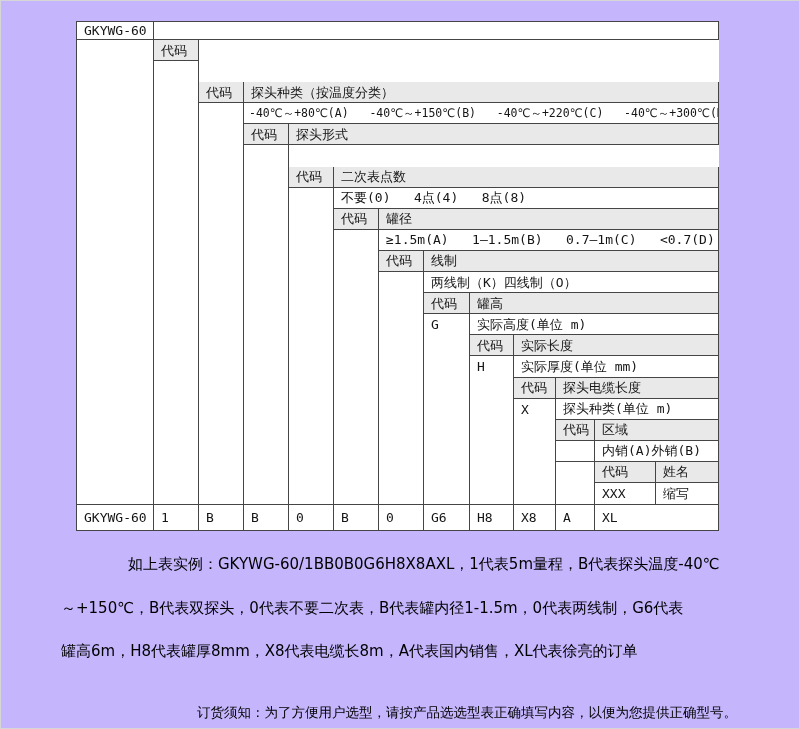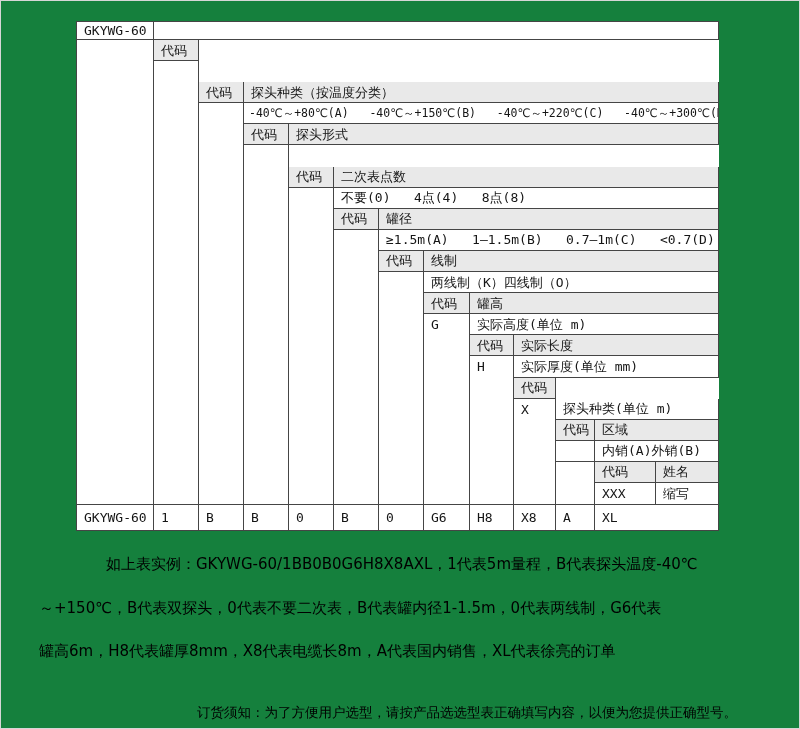--- a/index.html
+++ b/index.html
@@ -1,17 +1,17 @@
 <!DOCTYPE html>
 <html><head>
 <meta charset="utf-8">
 <style>
   html,body{margin:0;padding:0;background:#fff;}
   .page{
-    position:relative;width:800px;height:729px;background:#15803d;
+    position:relative;width:800px;height:729px;background:#c4b5fd;
     border:1px solid #d6d6d6;box-sizing:border-box;overflow:hidden;
     font-family:"DejaVu Sans Mono","DejaVu Sans",sans-serif;color:#111;
   }
   
   .seltable{
     position:absolute;left:75px;top:20px;
     display:grid;
     grid-template-columns:77px 45px 45px 45px 45px 45px 45px 46px 44px 42px 39px 61px 63px;
     grid-template-rows:18px repeat(22,21.1px) 27px;
     border-top:1px solid #454545;border-left:1px solid #454545;
@@ -24,21 +24,21 @@
     font-size:13px;line-height:1;white-space:pre;overflow:hidden;
     color:#151515;
   }
   .bb{border-bottom:1px solid #454545;}
   .bt{border-top:1px solid #454545;}
   .gray{background:#e9e9e9;}
   .small{font-size:11.5px;padding-left:5px;}
   
   .example-par{position:absolute;left:38px;top:542px;width:730px;color:#000;
     font-family:"DejaVu Sans","Liberation Sans",sans-serif;font-size:15px;}
-  .example-par .pline{height:43.5px;display:flex;align-items:center;white-space:pre;}
+  .example-par .pline{height:43.5px;display:flex;align-items:center;white-space:pre;margin-left:22px;}
   .example-par .pline.first{padding-left:67px;}
   
   .footer-note{position:absolute;left:196px;top:703px;font-size:13.5px;color:#000;
     font-family:"DejaVu Sans","Liberation Sans",sans-serif;white-space:pre;}
 </style>
 </head>
 <body>
 
 <div class="page">
 
@@ -81,20 +81,21 @@
     <div class="tc bb" style="grid-area:15/9/16/14">实际高度(单位 m)</div>
     <div class="tc" style="grid-area:16/8/24/9"></div>
 
     <div class="tc bb gray" style="grid-area:16/9/17/10">代码</div>
     <div class="tc bb gray" style="grid-area:16/10/17/14">实际长度</div>
     <div class="tc" style="grid-area:17/9/18/10">H</div>
     <div class="tc bb" style="grid-area:17/10/18/14">实际厚度(单位 mm)</div>
     <div class="tc" style="grid-area:18/9/24/10"></div>
 
     <div class="tc bb gray" style="grid-area:18/10/19/11">代码</div>
+    <div class="tc bb gray" style="grid-area:18/11/19/14">探头电缆长度</div>
     <div class="tc" style="grid-area:19/10/20/11">X</div>
     <div class="tc bb" style="grid-area:19/11/20/14">探头种类(单位 m)</div>
     <div class="tc" style="grid-area:20/10/24/11"></div>
 
     <div class="tc bb gray" style="grid-area:20/11/21/12">代码</div>
     <div class="tc bb gray" style="grid-area:20/12/21/14">区域</div>
     <div class="tc bb" style="grid-area:21/11/22/12"></div>
     <div class="tc bb" style="grid-area:21/12/22/14">内销(A)外销(B)</div>
     <div class="tc" style="grid-area:22/11/24/12"></div>
 

